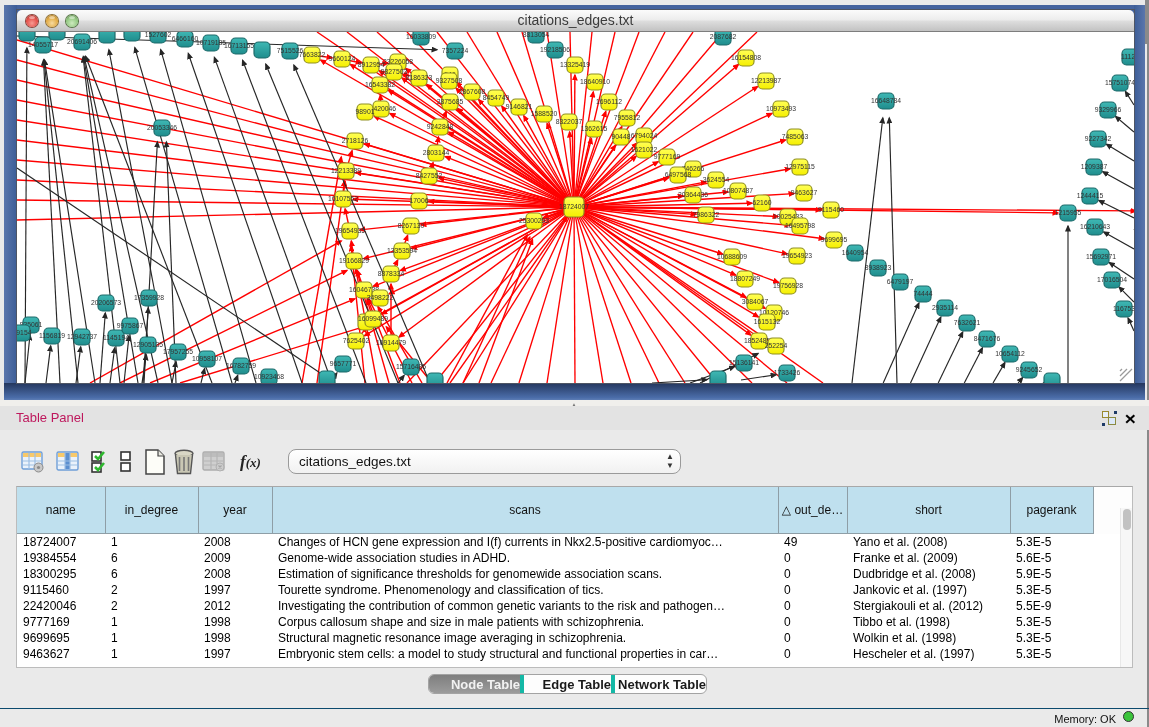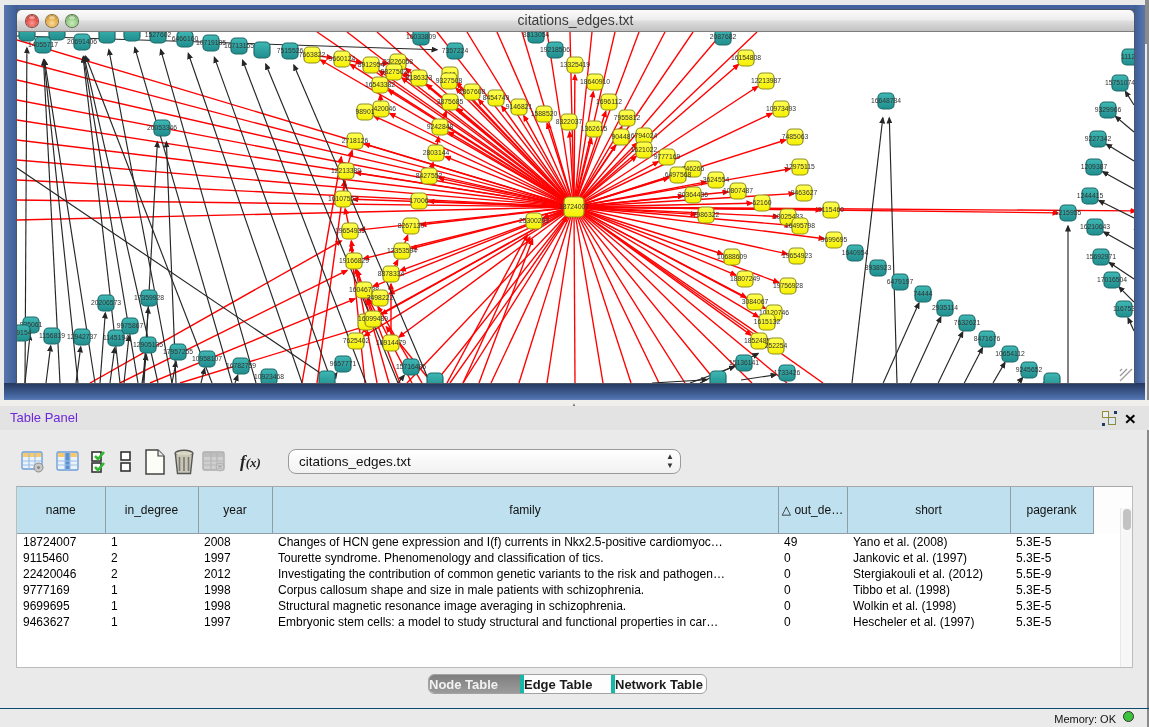--- a/index.html
+++ b/index.html
@@ -11,38 +11,38 @@
 .tl {position:absolute;top:5px;width:11.5px;height:11.5px;border-radius:50%;}
 .tl i {position:absolute;left:2.5px;top:0.8px;width:6.5px;height:3.5px;border-radius:50%;background:rgba(255,255,255,.45)}
 #tlr {left:9px;background:radial-gradient(circle at 50% 68%,#f79b93,#e4504a 55%,#93322b);box-shadow:0 0 0 1px #8c4a42}
 #tly {left:29px;background:radial-gradient(circle at 50% 68%,#f7dba0,#e2ac45 55%,#9c6f22);box-shadow:0 0 0 1px #93743a}
 #tlg {left:49px;background:radial-gradient(circle at 50% 68%,#cdeabe,#94c983 55%,#55793f);box-shadow:0 0 0 1px #5d7a4e}
 #canvas {position:absolute;left:0;top:22px;width:1117px;height:351px;background:#fff;overflow:hidden}
 #rightstrip {position:absolute;right:0;top:44px;width:2.5px;height:683px;background:#c9c9c9;border-left:2px solid #8a8a8a}
 #rightstriptop {position:absolute;right:0;top:0;width:4.5px;height:44px;background:#8a8a8a}
 #divider {position:absolute;left:0;top:400px;width:1149px;height:6px;background:#f0efec}
 #divider .gr {position:absolute;left:570px;top:1px;color:#777;font-size:8px}
-#tphead {position:absolute;left:0;top:406px;width:1149px;height:24px;background:#e3e3e3;font-size:13px;color:#6d28d9;line-height:24px;padding-left:10px}
+#tphead {position:absolute;left:0;top:406px;width:1149px;height:24px;background:#e3e3e3;font-size:13px;color:#be185d;line-height:24px;padding-left:16px}
 #floatico {position:absolute;left:1102px;top:411px;width:15px;height:15px}
 #floatico b {position:absolute;left:0;top:0;width:7px;height:7px;border:1.5px solid #9a8a30;background:#e8f0fa}
 #floatico i {position:absolute;right:1px;bottom:1px;width:8px;height:8px;border:1.5px solid #8a8a40;background:#dce8f8}
 #floatico s {position:absolute;width:3px;height:3px;background:#1d3a66}
 #closeico {position:absolute;left:1124px;top:410px;font-size:15px;font-weight:900;color:#000;transform:scaleY(.92)}
 .tbico {position:absolute;top:449px}
 #dropdown {position:absolute;left:288px;top:449px;width:393px;height:25px;background:linear-gradient(180deg,#ffffff,#f1f1f1);border:1px solid #9a9a9a;border-radius:8px;font-size:13.5px;color:#111;line-height:23px;padding-left:10px}
 #dropdown .arr {position:absolute;right:6px;top:2px;font-size:8px;color:#333;line-height:9px;text-align:center}
 #tablewrap {position:absolute;left:16px;top:486px;width:1117px;height:182px;background:#fff;border:1px solid #bcbcbc;border-top:1px solid #a8a8a8;overflow:hidden}
 table {border-collapse:collapse;font-size:12px;table-layout:fixed;width:1117px}
 thead td {background:#bfe0ee;border:1px solid #8e9ea6;border-top:none;text-align:center;font-size:12px;color:#111;height:19px;padding:16px 2px;overflow:hidden;white-space:nowrap}
 thead td:first-child {border-left:none}
 tbody td {height:16px;padding:0 0 0 6px;color:#000;white-space:nowrap;overflow:hidden}
 #scrollbar {position:absolute;left:1103px;top:21px;width:12px;height:160px;background:#f7f7f7;border-left:1px solid #e8e8e8}
 #scrollbar .thumb {position:absolute;left:2px;top:1px;width:8px;height:21px;background:#c2c2c2;border-radius:4px}
 #tabs {position:absolute;left:428px;top:674px;height:20px;display:flex;font-size:13px;font-weight:bold;border:1px solid #a3a3a3;border-radius:6px;overflow:hidden;background:#fdfdfd}
-#tabs div {line-height:19px;color:#1a1a1a;text-align:left}
+#tabs div {line-height:19px;color:#1a1a1a;text-align:right}
 #tabs div.sel {background:linear-gradient(180deg,#7f7f7f,#9b9b9b);color:#f2f2f2}
 #tabs div + div {border-left:4px solid #14b8a6}
 #membar {position:absolute;left:0;top:708px;width:1149px;height:19px;border-top:1px solid #0c4a6e;font-size:11px;color:#111}
 #membar span {position:absolute;right:33px;top:4px}
 #memdot {position:absolute;right:15px;top:2px;width:11px;height:11px;border-radius:50%;background:#3bc43b;border:1.5px solid #333}
 </style></head>
 <body>
 <div id="frame">
   <div class="lef"></div>
     <div class="rig"></div>
@@ -612,36 +612,56 @@
         <col style="width:69px">
         <col style="width:163px">
         <col style="width:83px">
         <col style="width:41px">
       </colgroup>
 <thead>
         <tr>
           <td>name</td>
           <td>in_degree</td>
           <td>year</td>
-          <td>family</td>
+          <td>scans</td>
           <td>△ out_de…</td>
           <td>short</td>
           <td>pagerank</td>
           <td style="background:#fdfdfd;border:none"></td>
         </tr>
       </thead>
 <tbody>
 <tr>
           <td>18724007</td>
           <td>1</td>
           <td>2008</td>
           <td>Changes of HCN gene expression and I(f) currents in Nkx2.5-positive cardiomyoc…</td>
           <td>49</td>
           <td>Yano et al. (2008)</td>
           <td>5.3E-5</td>
+          <td></td>
+        </tr>
+<tr>
+          <td>19384554</td>
+          <td>6</td>
+          <td>2009</td>
+          <td>Genome-wide association studies in ADHD.</td>
+          <td>0</td>
+          <td>Franke et al. (2009)</td>
+          <td>5.6E-5</td>
+          <td></td>
+        </tr>
+<tr>
+          <td>18300295</td>
+          <td>6</td>
+          <td>2008</td>
+          <td>Estimation of significance thresholds for genomewide association scans.</td>
+          <td>0</td>
+          <td>Dudbridge et al. (2008)</td>
+          <td>5.9E-5</td>
           <td></td>
         </tr>
 <tr>
           <td>9115460</td>
           <td>2</td>
           <td>1997</td>
           <td>Tourette syndrome. Phenomenology and classification of tics.</td>
           <td>0</td>
           <td>Jankovic et al. (1997)</td>
           <td>5.3E-5</td>

